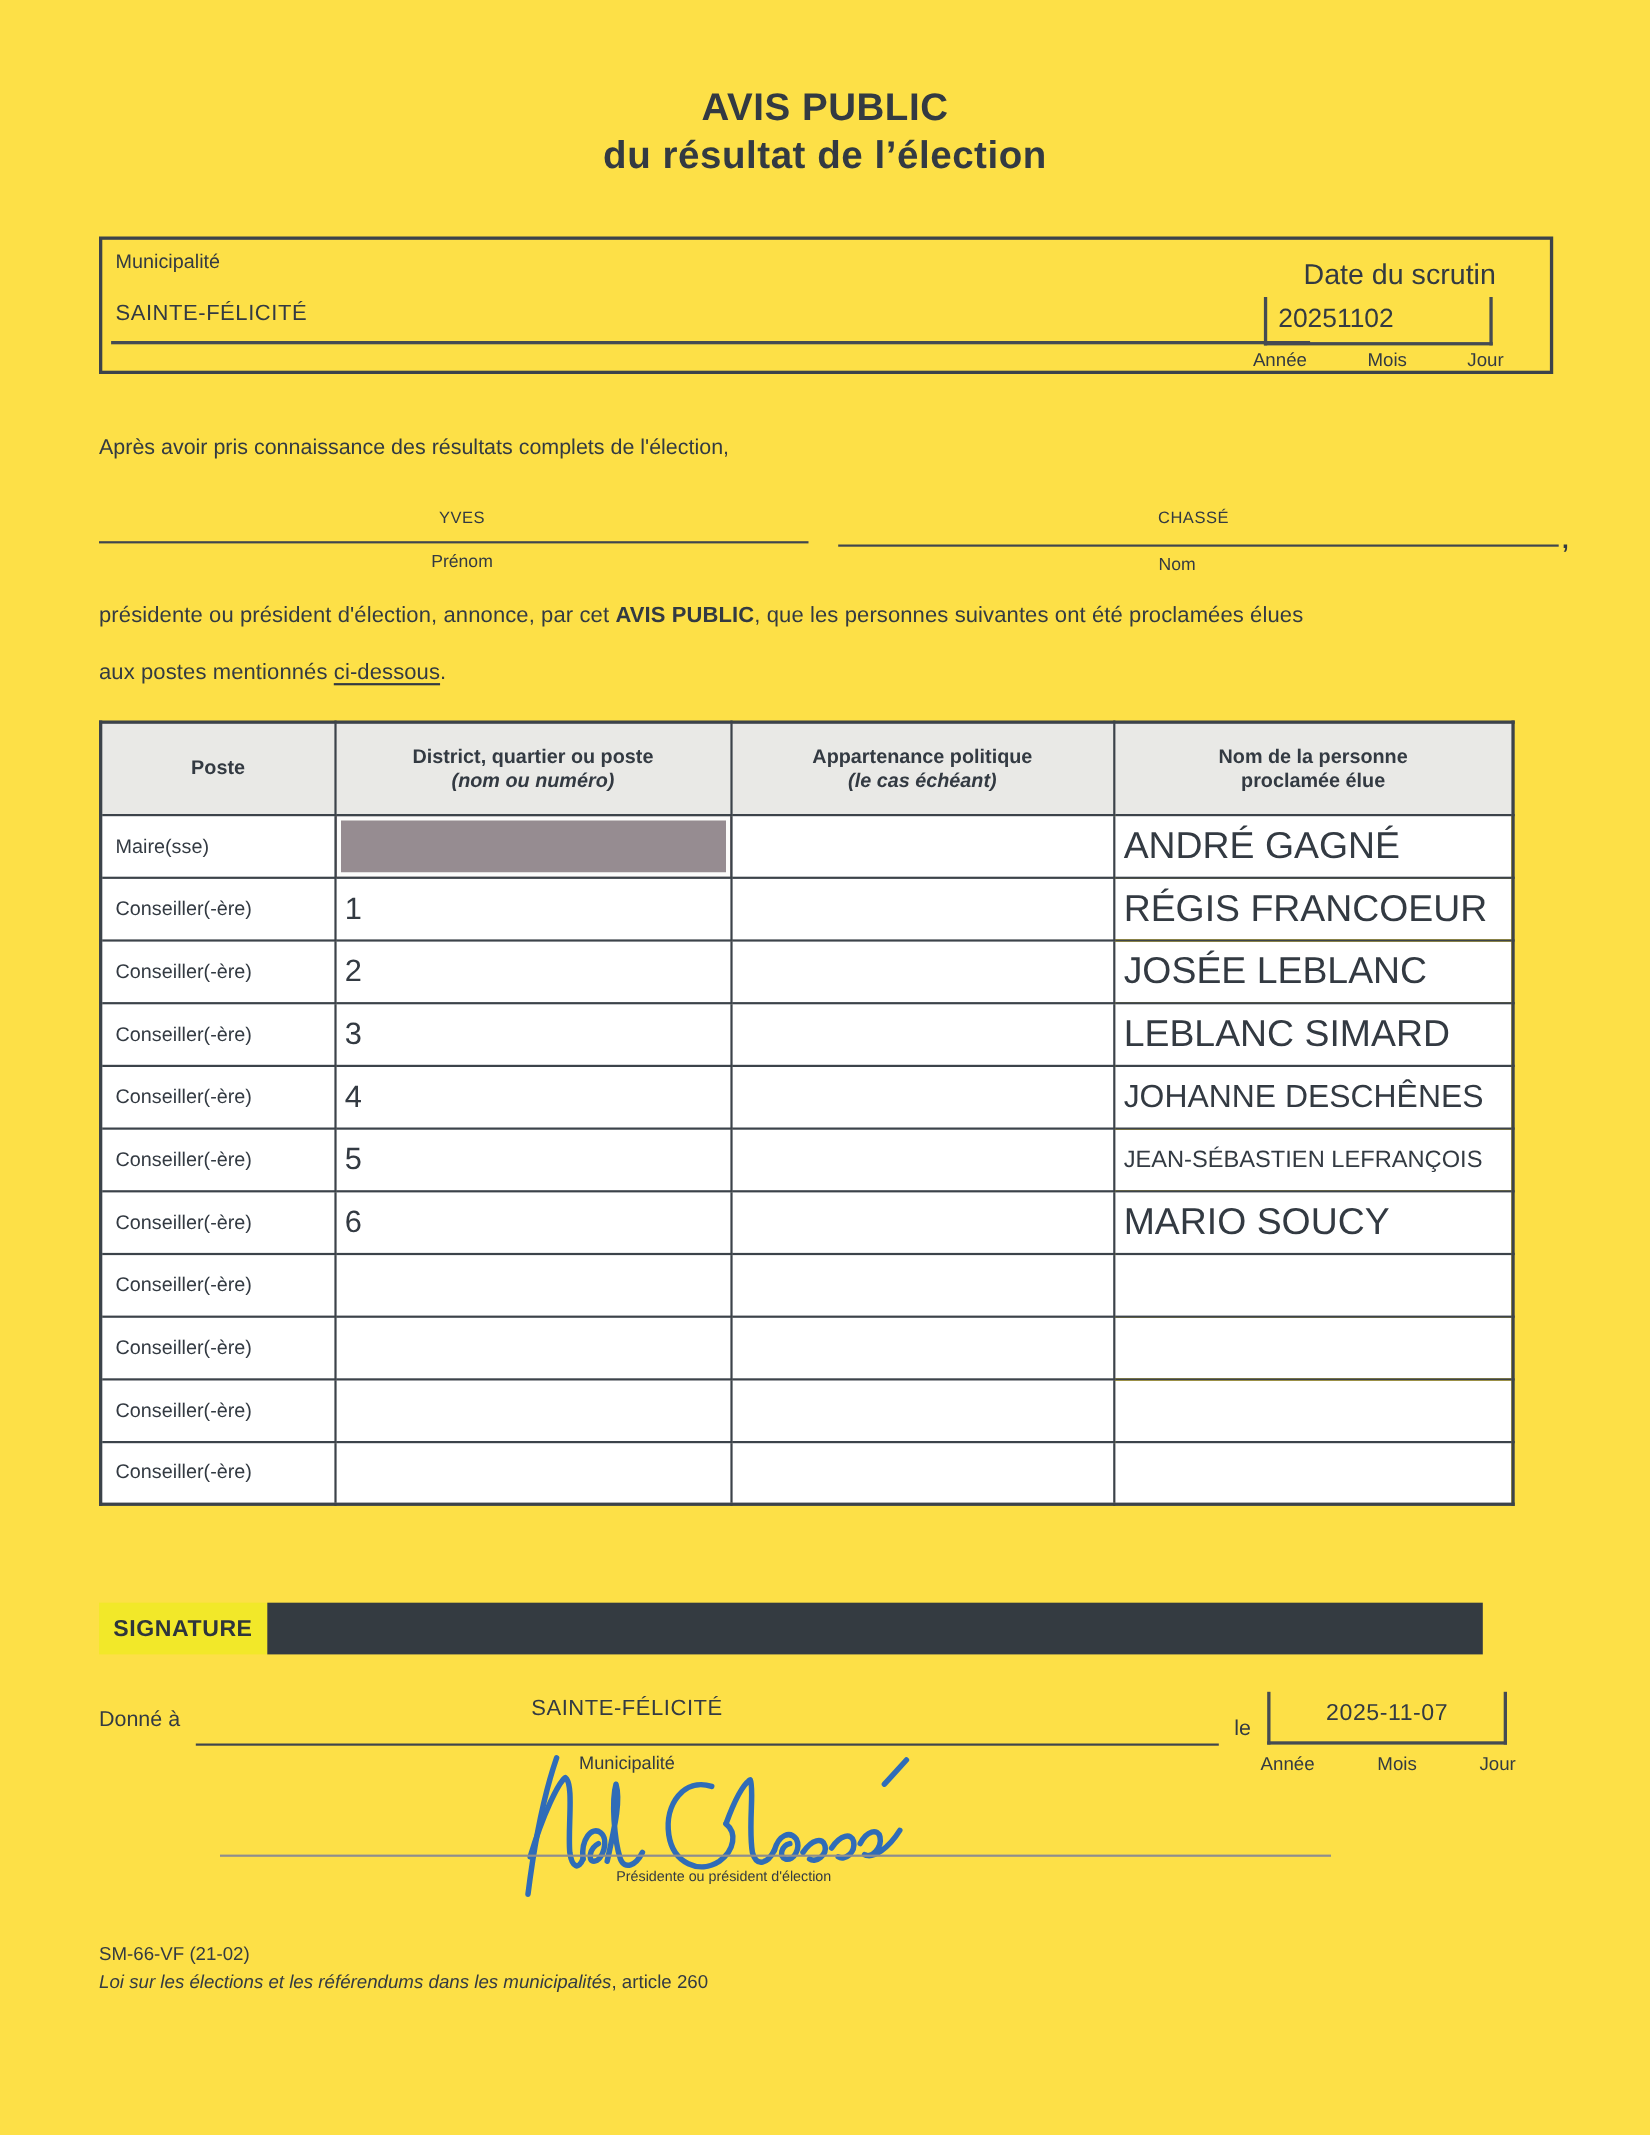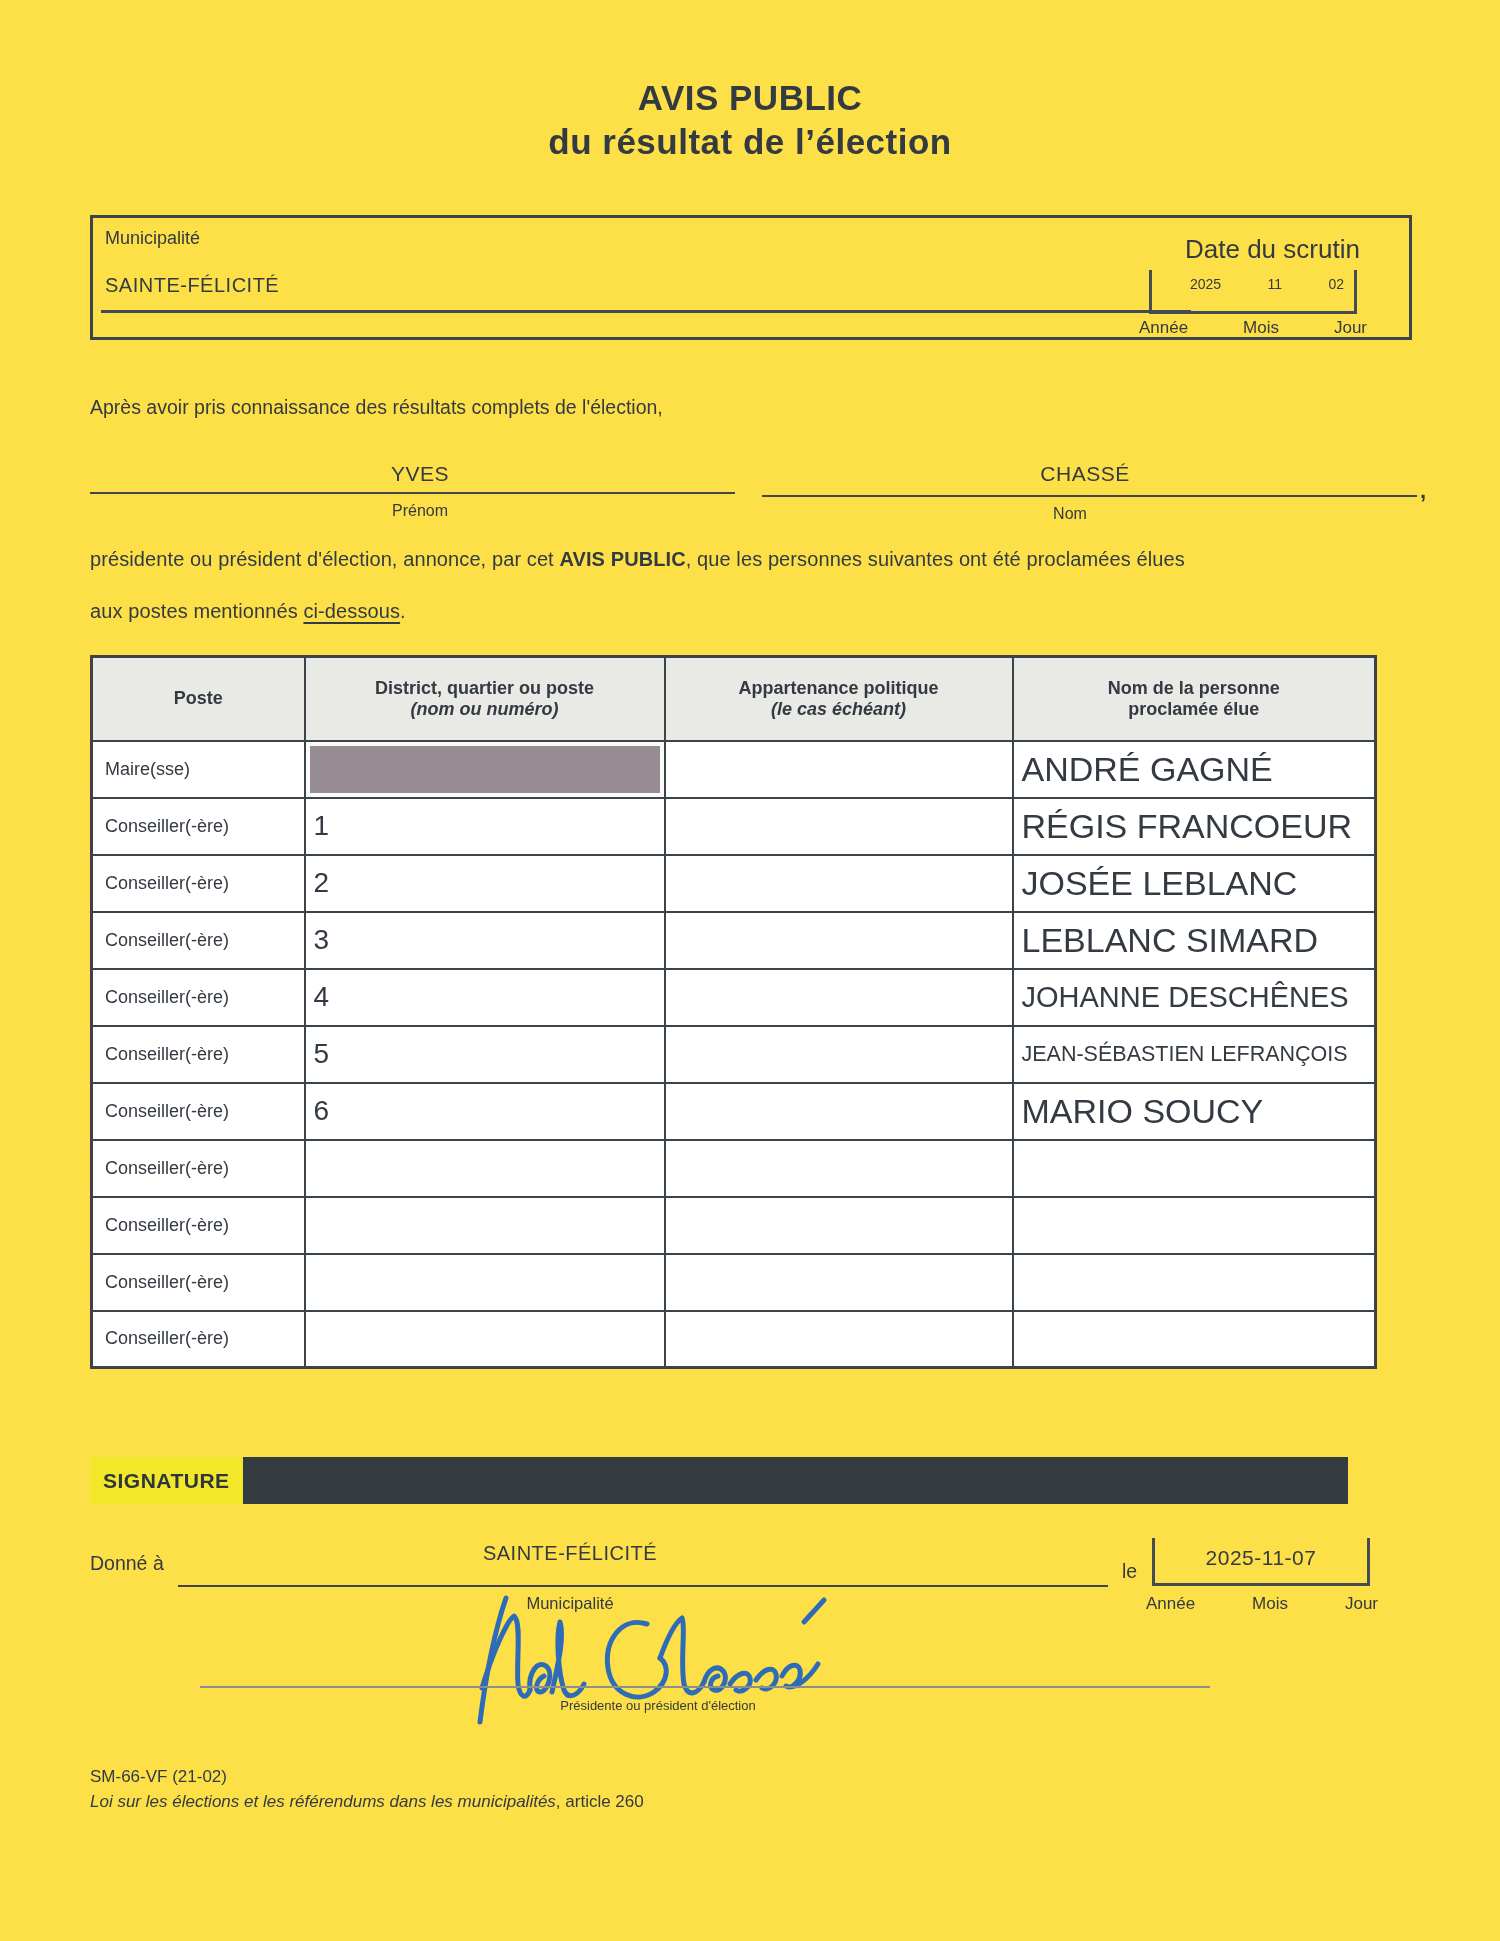--- a/index.html
+++ b/index.html
@@ -13,32 +13,32 @@
 
   
   .muni-box { position:absolute; left:90px; top:215px; width:1322px; height:125px;
               border:3px solid #3c434a; }
   .muni-label { position:absolute; left:12px; top:10px; font-size:18px; }
   .muni-value { position:absolute; left:12px; top:56px; font-size:20px; letter-spacing:0.5px; }
   .muni-line  { position:absolute; left:8px; top:92px; width:1090px; border-bottom:3px solid #454b52; }
   .scrutin-label { position:absolute; left:1060px; top:16px; width:330px; font-size:26px;margin-left:32px; }
   .date-bracket { position:absolute; left:1056px; top:52px; width:208px; height:44px;
                   border-left:3px solid #454b52; border-right:3px solid #454b52; border-bottom:3px solid #454b52; }
-  .date-bracket .vals { display:flex; justify-content:space-between; padding:6px 10px 0 10px;
-                        font-size:14px;margin-left:28px; }
+  .date-bracket .vals { display:flex; padding:6px 10px 0 10px;
+                        font-size:24px; }
   .date-sublabels { position:absolute; left:1046px; top:100px; width:228px; display:flex;
                     justify-content:space-between; font-size:17px; }
 
   
   .intro { position:absolute; left:90px; top:396px; font-size:19.5px; }
 
   .pname-line  { position:absolute; border-bottom:2.5px solid #40464d; }
   .line-first  { left:90px;  top:492px; width:645px; }
   .line-last   { left:762px; top:495px; width:655px; }
-  .pname-value { position:absolute; text-align:center; font-size:21px; letter-spacing:0.5px; }
+  .pname-value { position:absolute; text-align:center; font-size:15px; letter-spacing:0.5px; }
   .val-first   { left:290px; top:462px; width:260px; }
   .val-last    { left:955px; top:462px; width:260px; }
   .pname-label { position:absolute; text-align:center; font-size:16px; }
   .lab-first   { left:290px; top:502px; width:260px; }
   .lab-last    { left:940px; top:505px; width:260px; }
   .trailing-comma { position:absolute; left:1420px; top:478px; font-size:22px; font-weight:bold; }
 
   .announce { position:absolute; left:90px; top:548px; width:1330px; font-size:20px; letter-spacing:0.1px; }
   .announce .l2 { margin-top:29px; }
   .announce b { font-weight:bold; }

